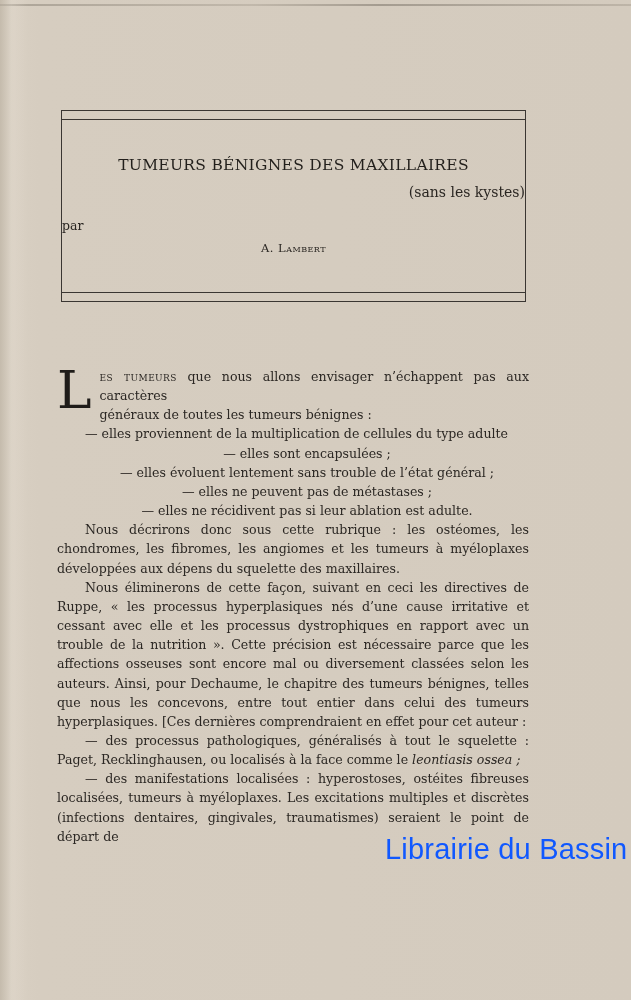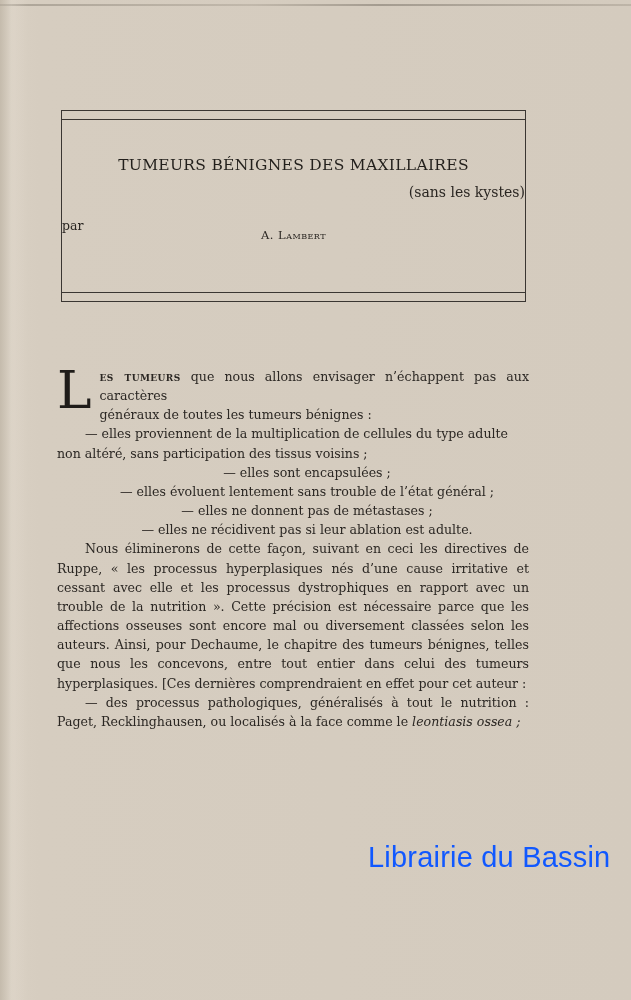--- a/index.html
+++ b/index.html
@@ -44,45 +44,45 @@
     }
     .subtitle {
       position: absolute; left: 0; right: 0; top: 73px;
       text-align: right; font-size: 14px; color: #2a2622;
     }
     .par {
       position: absolute; left: 0; right: 0; top: 107px;
       text-align: left; font-size: 12.5px; color: #2a2622;
     }
     .author {
-      position: absolute; left: 0; right: 0; top: 117px;
+      position: absolute; left: 0; right: 0; top: 130px;
       text-align: center; font-size: 11.5px; letter-spacing: 0.5px;
       font-variant: small-caps; color: #2a2622;
     }
     .body-text {
       position: absolute; left: 57px; top: 367px; width: 472px;
       font-size: 12.6px; line-height: 19.15px; color: #2b2723;
       text-align: justify;
     }
     .body-text p { margin: 0; }
     .indent { text-indent: 28px; }
     .dash { padding-left: 28px; text-align: center; }
     .dropcap-wrap { position: relative; }
     .dropcap {
       float: left; font-size: 52px; line-height: 42px; height: 44px;
       margin: 2px 8px 0 0; font-family: "DejaVu Serif", serif; color: #1f1c19;
       font-weight: normal;
     }
-    .sc { font-variant: small-caps; letter-spacing: 0.4px; font-weight: bold; }
+    .sc { font-variant: small-caps; letter-spacing: 0.4px; }
     .first-line { text-align: justify; }
     em { font-style: italic; }
     .watermark {
-      position: absolute; left: 368px; top: 833px;
+      position: absolute; left: 385px; top: 833px;
       font-family: "Liberation Sans", sans-serif; font-size: 29px;
-      color: #1058ff; letter-spacing: 0.2px; white-space: nowrap; margin-top: 8px;
+      color: #1058ff; letter-spacing: 0.2px; white-space: nowrap;
     }
   </style>
 </head>
 <body>
 
 <div class="page">
   <div class="page-edge-top"></div>
   <div class="page-fold"></div>
 
   <div class="title-box">
@@ -93,24 +93,25 @@
     <div class="author">A. Lambert</div>
     <div class="inner-bottom"></div>
   </div>
 
   <div class="body-text">
     <div class="dropcap-wrap">
       <span class="dropcap">L</span>
       <p class="first-line"><span class="sc">es tumeurs</span><span> que nous allons envisager n’échappent pas aux caractères</span></p>
       <p style="padding-left:90px;margin-left:-62px;">généraux de toutes les tumeurs bénignes :</p>
       <p style="padding-left:90px;margin-left:-62px;">— elles proviennent de la multiplication de cellules du type adulte</p>
-      <p style="clear:both;">non altéré, sans participation des tissus voisins ;</p>
     </div>
     <p class="dash">— elles sont encapsulées ;</p>
     <p class="dash">— elles évoluent lentement sans trouble de l’état général ;</p>
-    <p class="dash">— elles ne donnent pas de métastases ;</p>
+    <p class="dash">— elles ne peuvent pas de métastases ;</p>
     <p class="dash">— elles ne récidivent pas si leur ablation est adulte.</p>
+    <p class="indent">Nous décrirons donc sous cette rubrique : les ostéomes, les chondromes, les fibromes, les angiomes et les tumeurs à myéloplaxes développées aux dépens du squelette des maxillaires.</p>
     <p class="indent">Nous éliminerons de cette façon, suivant en ceci les directives de Ruppe, « les processus hyperplasiques nés d’une cause irritative et cessant avec elle et les processus dystrophiques en rapport avec un trouble de la nutrition ». Cette précision est nécessaire parce que les affections osseuses sont encore mal ou diversement classées selon les auteurs. Ainsi, pour Dechaume, le chapitre des tumeurs bénignes, telles que nous les concevons, entre tout entier dans celui des tumeurs hyperplasiques. [Ces dernières comprendraient en effet pour cet auteur :</p>
-    <p class="indent"><span>— des processus pathologiques, généralisés à tout le nutrition : Paget, Recklinghausen, ou localisés à la face comme le </span><em>leontiasis ossea ;</em></p>
+    <p class="indent"><span>— des processus pathologiques, généralisés à tout le squelette : Paget, Recklinghausen, ou localisés à la face comme le </span><em>leontiasis ossea ;</em></p>
+    <p class="indent">— des manifestations localisées : hyperostoses, ostéites fibreuses localisées, tumeurs à myéloplaxes. Les excitations multiples et discrètes (infections dentaires, gingivales, traumatismes) seraient le point de départ de</p>
   </div>
 
   <div class="watermark" style="color: rgb(16, 88, 255);">Librairie du Bassin</div>
 </div>
 
 </body></html>

